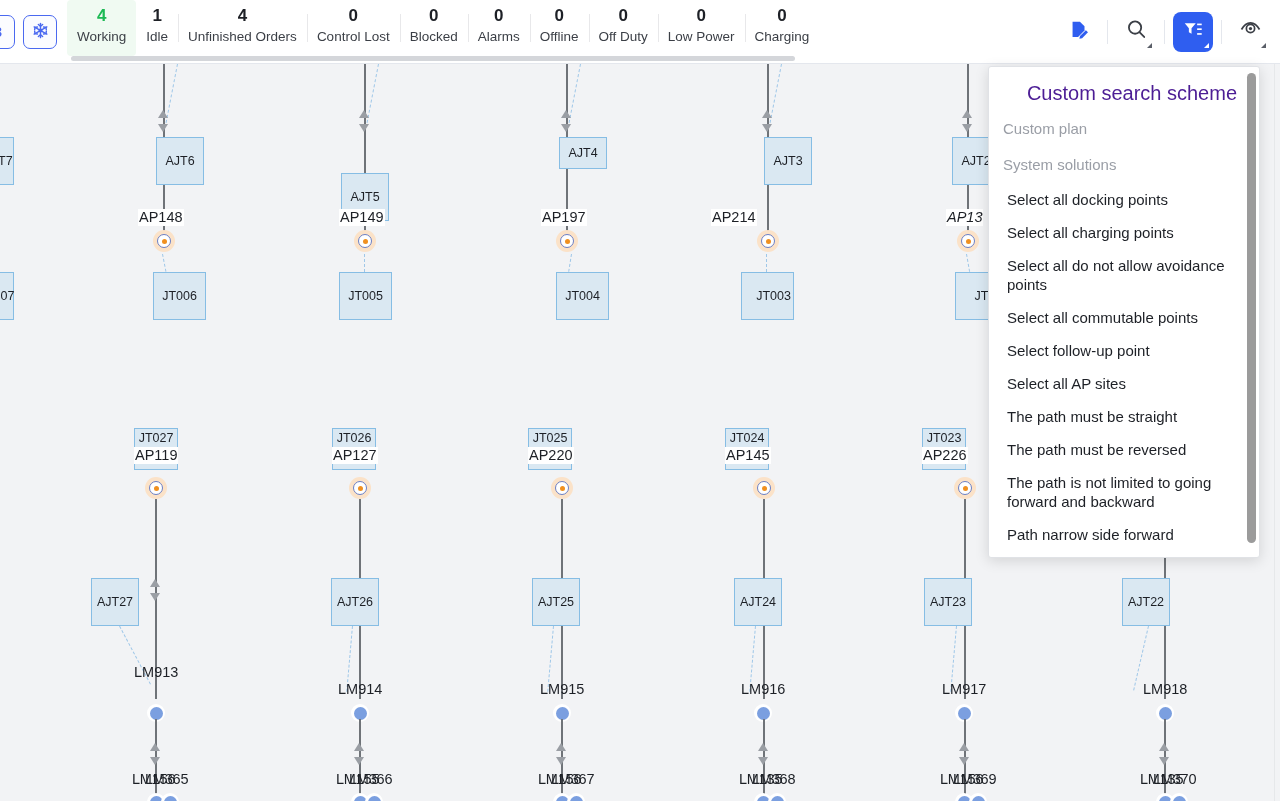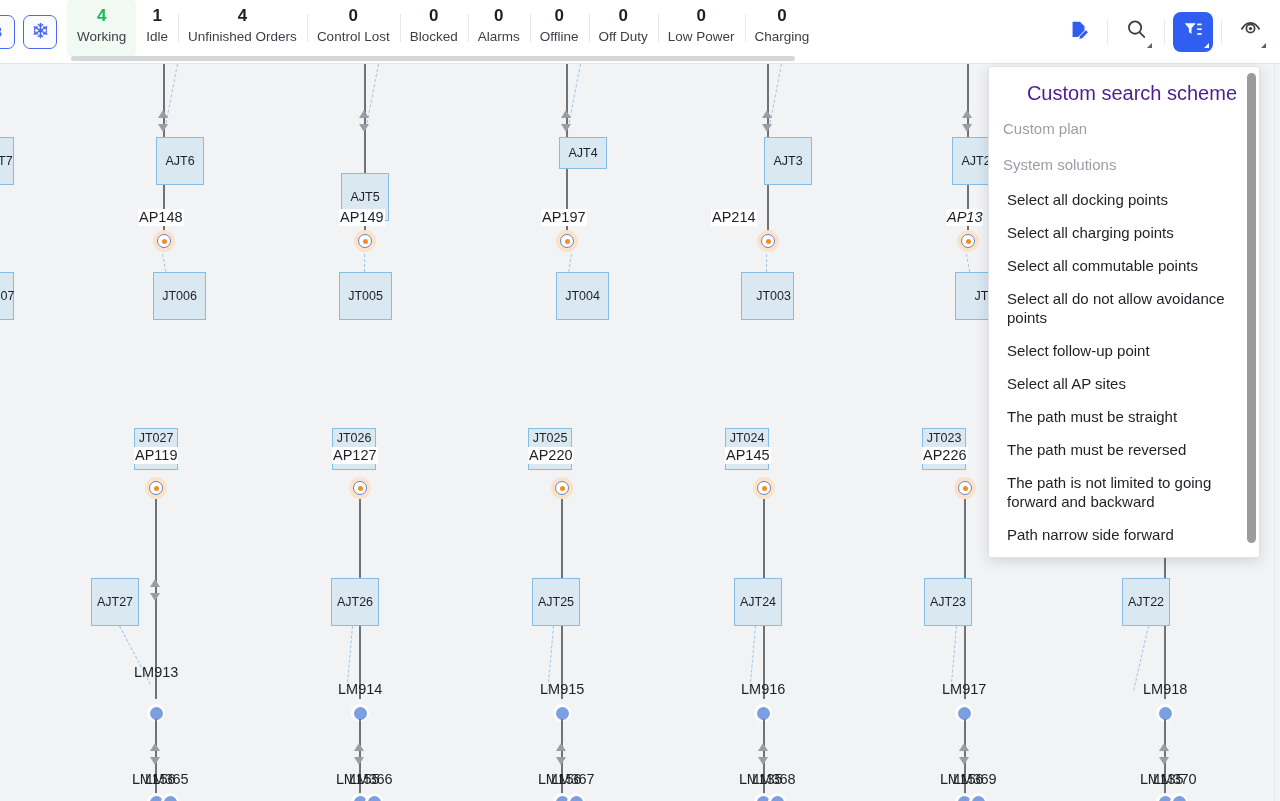--- a/index.html
+++ b/index.html
@@ -608,22 +608,22 @@
 
 <div id="right-edge-scroll"></div>
 
 <div id="dropdown">
   <div id="dd-inner">
     <div id="dd-custom-scheme">Custom search scheme</div>
     <div class="dd-group">Custom plan</div>
     <div class="dd-group">System solutions</div>
     <div class="dd-item">Select all docking points</div>
     <div class="dd-item">Select all charging points</div>
+    <div class="dd-item">Select all do not allow avoidance points</div>
     <div class="dd-item">Select all commutable points</div>
-    <div class="dd-item">Select all do not allow avoidance points</div>
     <div class="dd-item">Select follow-up point</div>
     <div class="dd-item">Select all AP sites</div>
     <div class="dd-item">The path must be straight</div>
     <div class="dd-item">The path must be reversed</div>
     <div class="dd-item">The path is not limited to going forward and backward</div>
     <div class="dd-item">Path narrow side forward</div>
   </div>
   <div id="dd-scrollbar"></div>
 </div>
 

